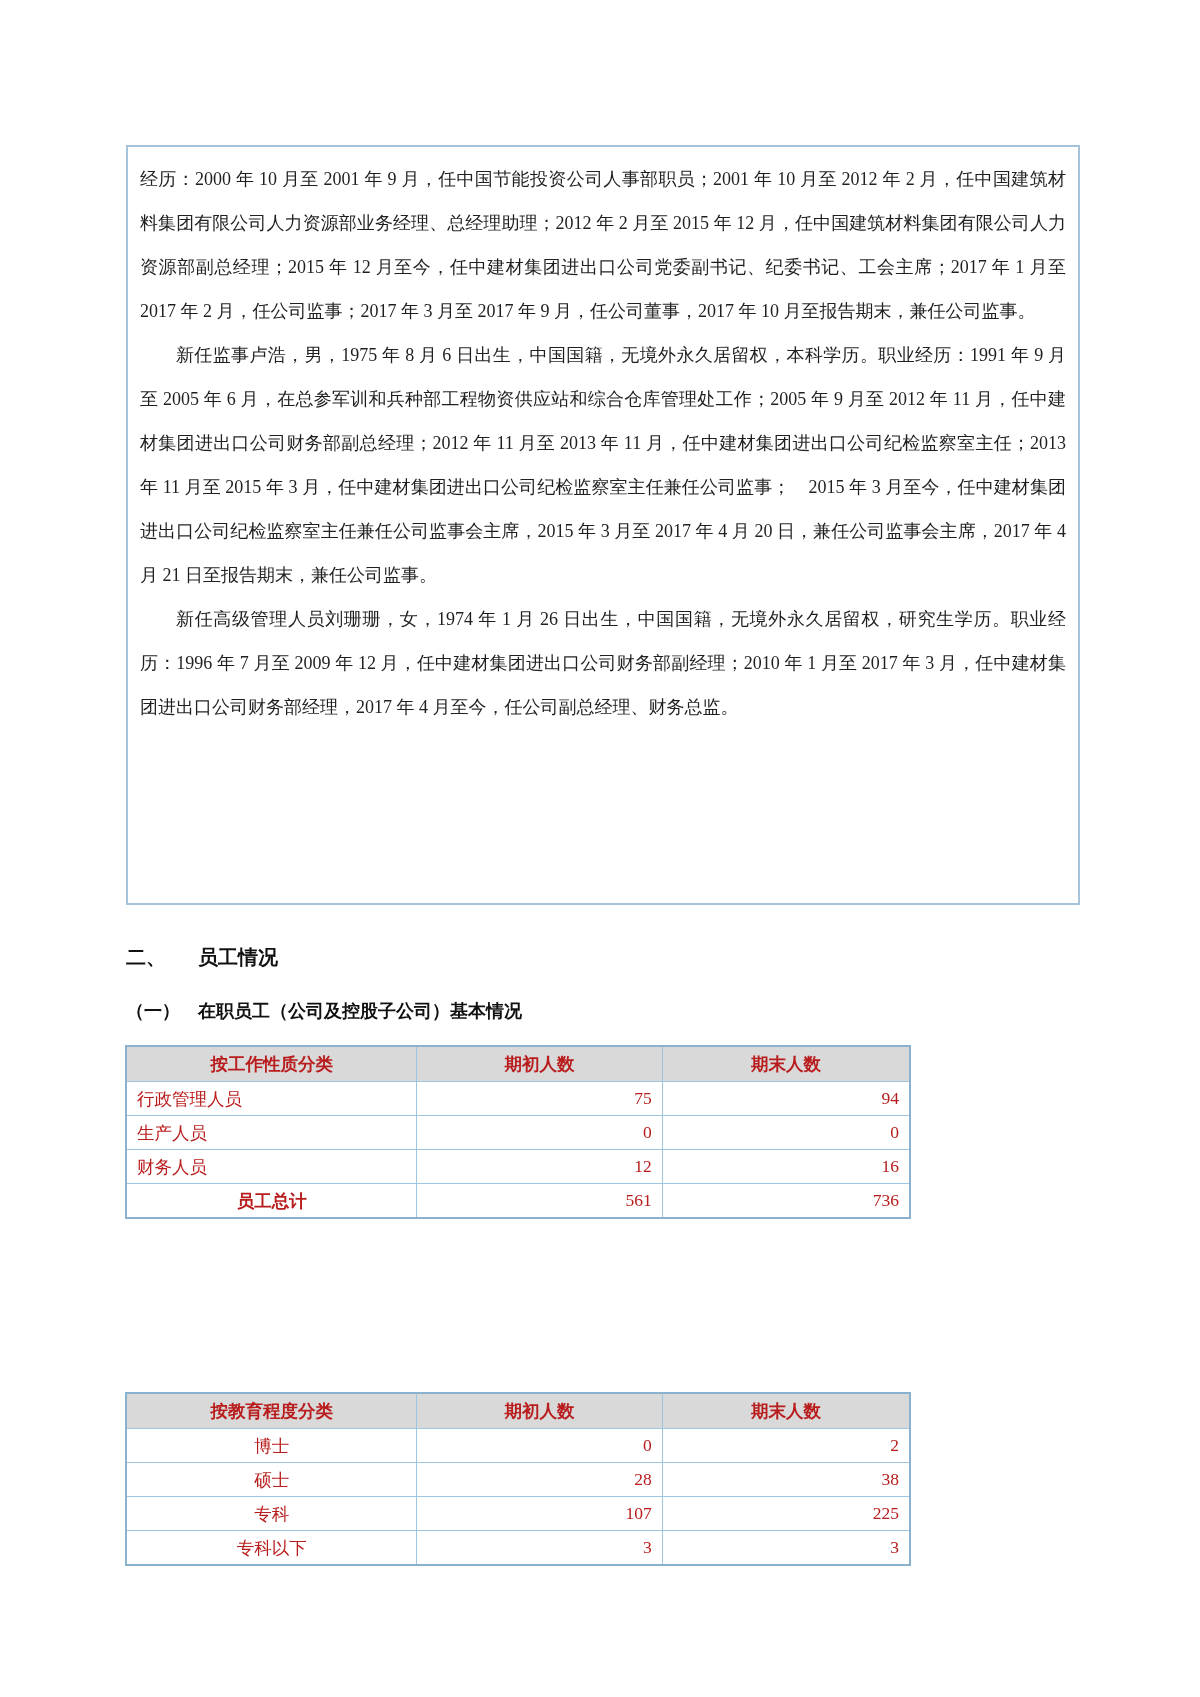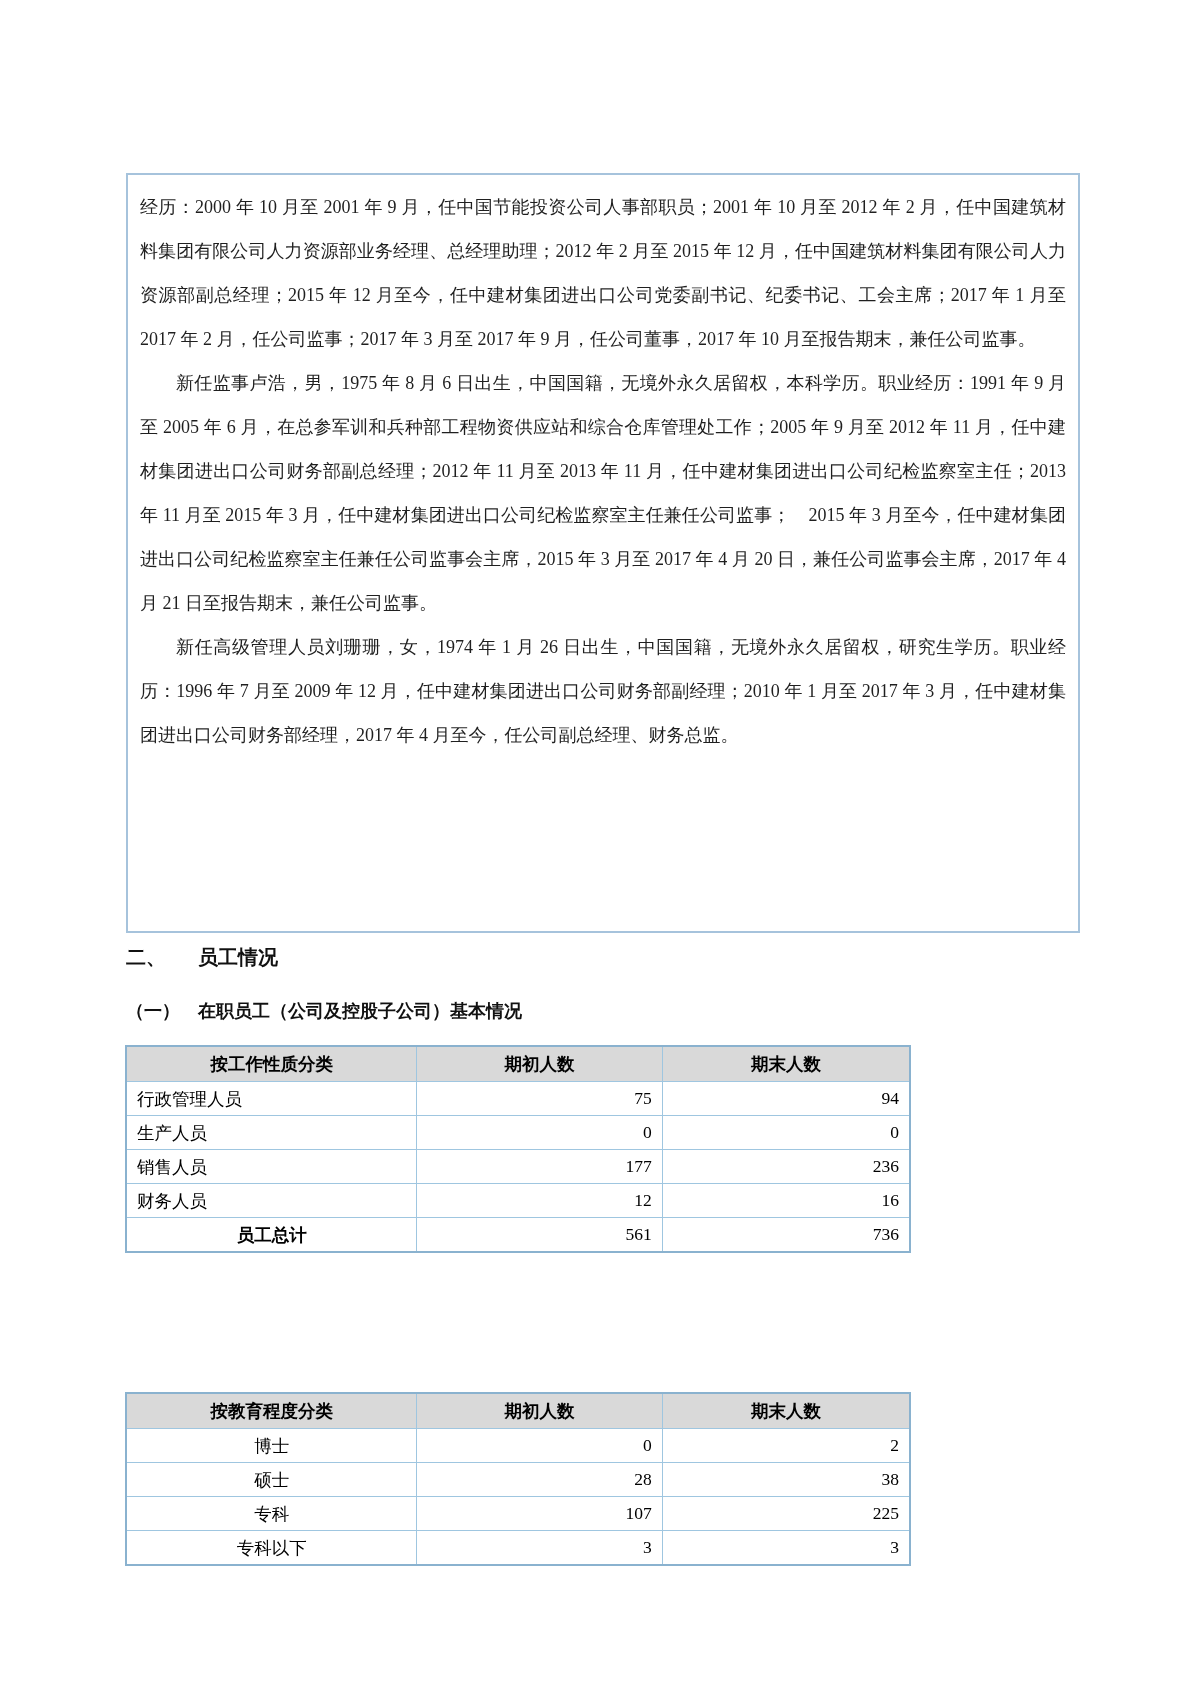--- a/index.html
+++ b/index.html
@@ -19,21 +19,20 @@
     position: absolute;
     left: 126px;
     top: 145px;
     width: 926px;
     height: 736px;
     border: 2px solid #a6c3dc;
     padding: 10px 12px 10px 12px;
     font-size: 18px;
     line-height: 44px;
     text-align: justify;
-    margin-top: 28px;
   }
   .info-box p { margin: 0; }
   .info-box p.indented { text-indent: 2em; }
 
   
   .sec-heading {
     position: absolute;
     left: 126px;
     display: flex;
     font-family: "Liberation Sans", "DejaVu Sans", sans-serif;
@@ -45,21 +44,21 @@
   #heading-sub  { top: 999px; font-size: 18px; }
 
   
   table.emp {
     position: absolute;
     left: 125px;
     width: 786px;
     border-collapse: collapse;
     table-layout: fixed;
     font-size: 17.5px;
-    color: #000000;
+    color: #b91c1c;
     border: 2px solid #8ab2cf;
   }
   #table-job  { top: 1045px; }
   #table-edu  { top: 1392px; }
   table.emp col.c1 { width: 37.1%; }
   table.emp col.c2 { width: 31.3%; }
   table.emp col.c3 { width: 31.6%; }
   table.emp th, table.emp td {
     border: 1px solid #9fc6e0;
     height: 33px;
@@ -118,25 +117,20 @@
         <td class="lbl">行政管理人员</td>
         <td class="num">75</td>
         <td class="num">94</td>
       </tr>
       <tr>
         <td class="lbl">生产人员</td>
         <td class="num">0</td>
         <td class="num">0</td>
       </tr>
       <tr>
-        <td class="lbl">销售人员</td>
-        <td class="num">177</td>
-        <td class="num">236</td>
-      </tr>
-      <tr>
         <td class="lbl">财务人员</td>
         <td class="num">12</td>
         <td class="num">16</td>
       </tr>
       <tr class="total">
         <td class="lbl">员工总计</td>
         <td class="num">561</td>
         <td class="num">736</td>
       </tr>
     </tbody>

